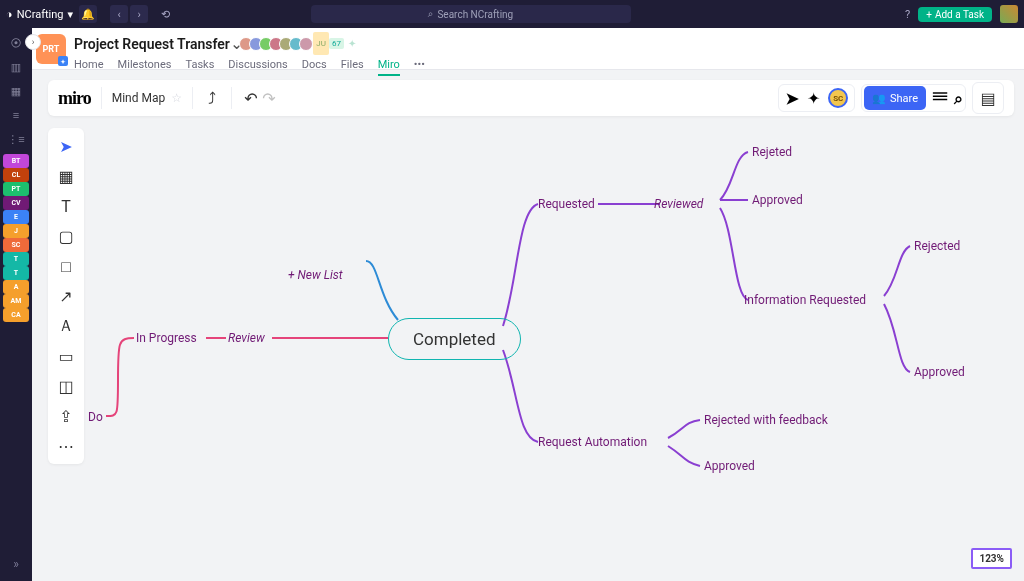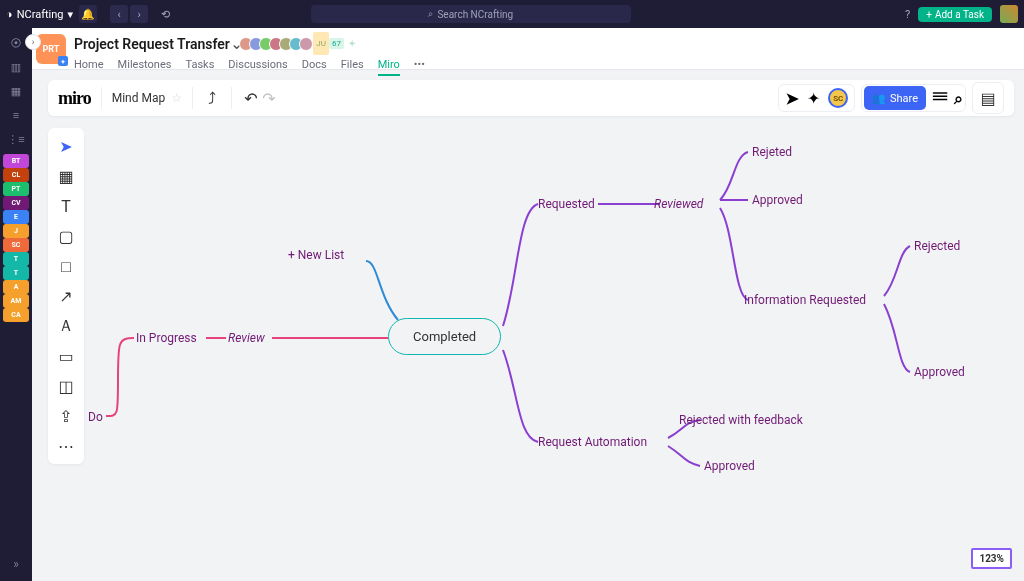--- a/index.html
+++ b/index.html
@@ -52,21 +52,21 @@
 
   
   .toolstrip{ position:absolute; left:48px; top:128px; width:36px; background:#fff; border-radius:6px; box-shadow:0 1px 3px rgba(0,0,0,0.06); display:flex; flex-direction:column; align-items:center; padding:8px 0; gap:10px;}
   .tool{ width:20px; height:20px; display:flex; align-items:center; justify-content:center; color:#333; cursor:pointer;}
   .tool.active{ color:#3c65f5; }
 
   
   .canvas { position:absolute; left:48px; right:10px; top:120px; bottom:10px; }
   .canvas svg { position:absolute; inset:0; width:100%; height:100%; overflow:visible;}
   .node { position:absolute; font-size:12px; color:#701a75; white-space:nowrap; }
-  .node.center { padding:10px 24px; border:1.5px solid #11b5b0; border-radius:22px; background:none; color:#333; font-size:13px;}
+  .node.center { padding:10px 24px; border:1.5px solid #11b5b0; border-radius:22px; background:none; color:#333; font-size:17px;}
   .zoom-level{ position:absolute; right:2px; bottom:2px; background:#fff; border:2px solid #8b5cf6; font-size:10px; padding:3px 6px; font-weight:bold; color:#333; border-radius:2px;}
 </style>
 </head>
 <body>
 
 <div class="topbar">
   <div class="workspace-name">
     <span>◑</span>
     <span>NCrafting</span>
     <span>▾</span>
@@ -231,27 +231,27 @@
     <path d="M836 176 C850 160 850 132 862 126" stroke="#8a3fd1" stroke-width="2" fill="none"></path>
     <path d="M836 184 C850 210 850 248 862 252" stroke="#8a3fd1" stroke-width="2" fill="none"></path>
 
     <path d="M620 318 C636 310 636 302 652 300" stroke="#8a3fd1" stroke-width="2" fill="none"></path>
     <path d="M620 326 C636 336 636 342 652 346" stroke="#8a3fd1" stroke-width="2" fill="none"></path>
   </svg>
 
   <div class="node" style="left:40px; top:290px;">Do</div>
   <div class="node" style="left:88px; top:211px;">In Progress</div>
   <div class="node" style="left:180px; top:211px;font-style:italic;">Review</div>
-  <div class="node" style="left:240px; top:128px;">+ New List</div>
+  <div class="node" style="left:240px; top:148px;font-style:italic;">+ New List</div>
   <div class="node center" style="left:340px; top:198px;">Completed</div>
   <div class="node" style="left:490px; top:77px;">Requested</div>
   <div class="node" style="left:606px; top:77px;font-style:italic;">Reviewed</div>
   <div class="node" style="left:704px; top:25px;">Rejeted</div>
   <div class="node" style="left:704px; top:73px;">Approved</div>
   <div class="node" style="left:696px; top:173px;">Information Requested</div>
   <div class="node" style="left:866px; top:119px;">Rejected</div>
   <div class="node" style="left:866px; top:245px;">Approved</div>
   <div class="node" style="left:490px; top:315px;">Request Automation</div>
-  <div class="node" style="left:631px; top:293px;text-align:right;">Rejected with feedback</div>
+  <div class="node" style="left:656px; top:293px;text-align:right;">Rejected with feedback</div>
   <div class="node" style="left:656px; top:339px;">Approved</div>
 
   <div class="zoom-level">123%</div>
 </div>
 
 </body></html>

